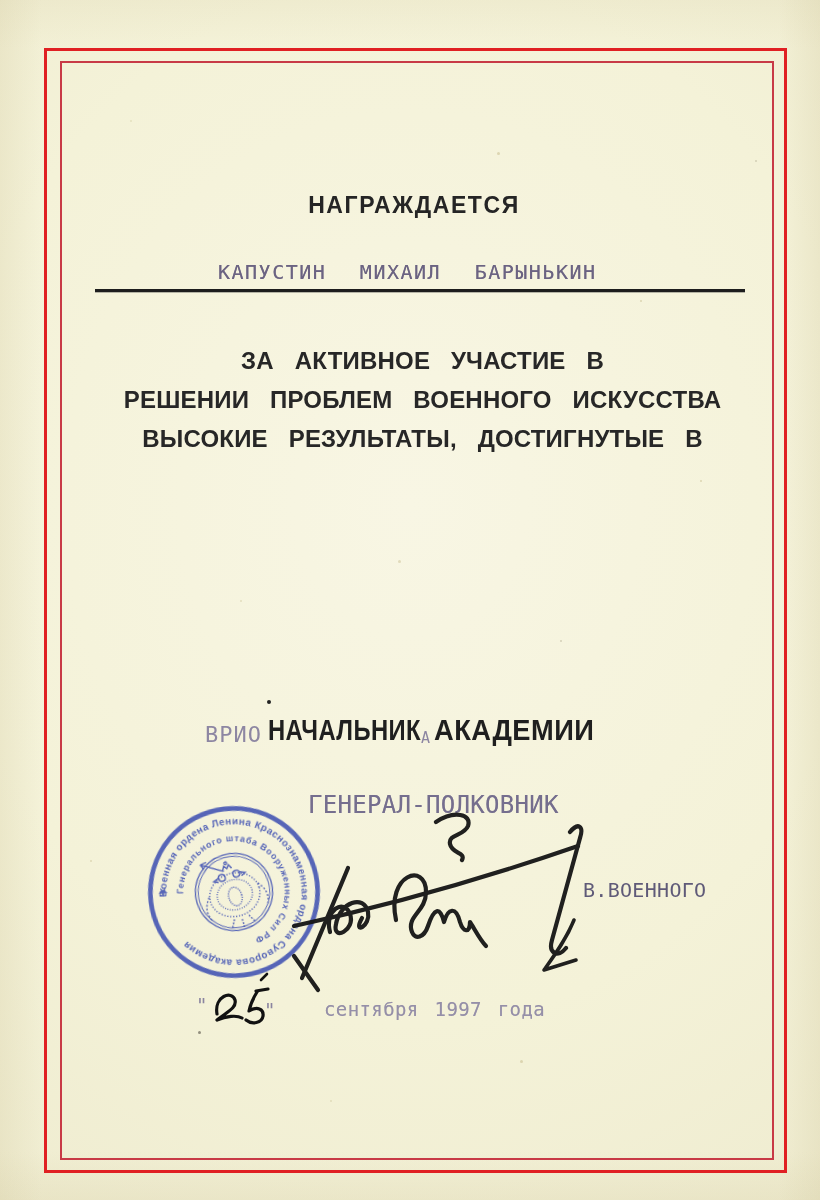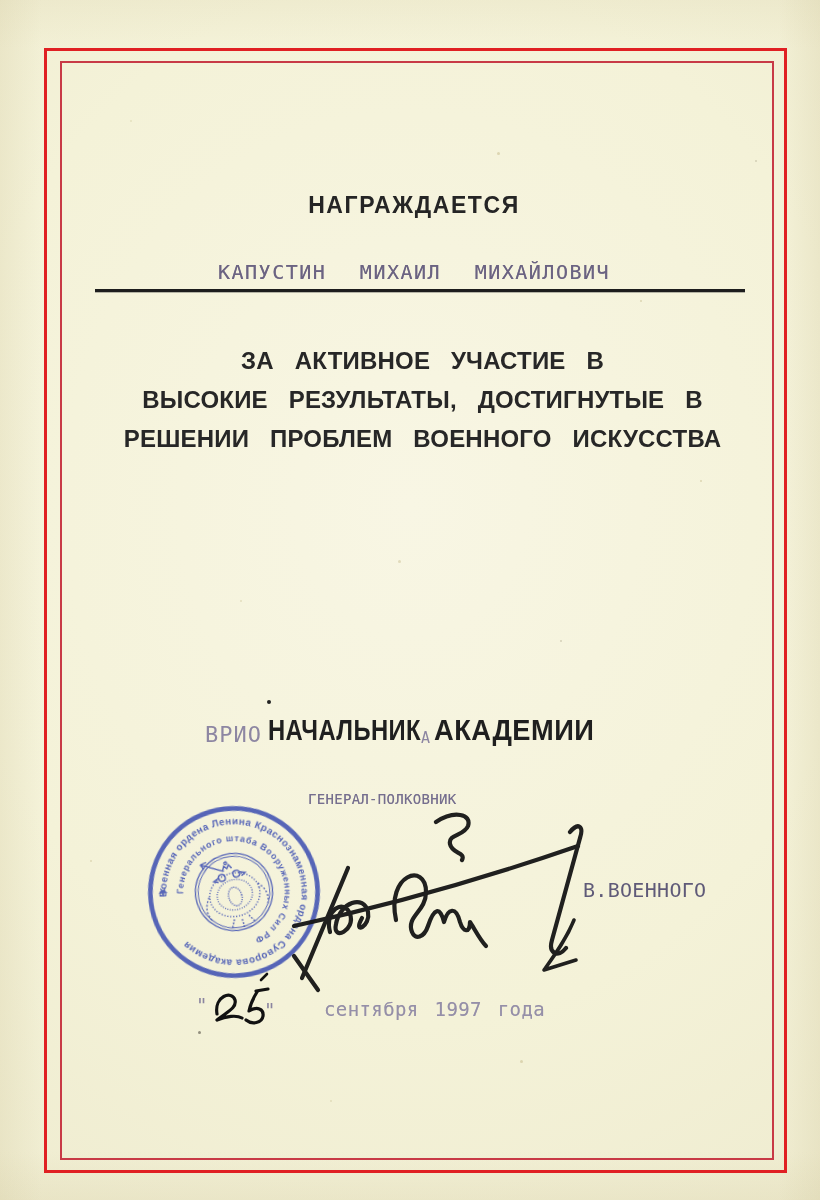--- a/index.html
+++ b/index.html
@@ -63,21 +63,21 @@
     font-size:15px;color:#8d86a2;
   }
   .pos-word2{
     position:absolute;left:434px;top:714px;
     font-size:29px;font-weight:700;color:#1f1f1f;letter-spacing:.5px;
     transform:scaleX(.94);transform-origin:0 50%;
   }
   .rank{
     position:absolute;left:308px;top:791px;
     font-family:"DejaVu Sans Mono","Liberation Mono",monospace;
-    font-size:14px;color:#756e8e;letter-spacing:.3px;
+    font-size:24px;color:#756e8e;letter-spacing:.3px;
     text-shadow:0 0 .5px rgba(117,110,142,.6);
   }
   .signer{
     position:absolute;left:583px;top:878px;
     font-family:"DejaVu Sans Mono","Liberation Mono",monospace;
     font-size:20px;color:#5f5a78;letter-spacing:.3px;
   }
   .stamp{
     position:absolute;left:140px;top:798px;width:188px;height:188px;
     transform:rotate(-7deg);opacity:.9;filter:blur(.3px);
@@ -122,27 +122,27 @@
   <div class="speck" style="left:520px;top:1060px;width:3px;height:3px;background:#c9bd8f;"></div>
   <div class="speck" style="left:330px;top:1100px;width:2px;height:2px;background:#d4cda4;"></div>
   <div class="speck" style="left:755px;top:160px;width:2px;height:2px;background:#b9b59a;"></div>
   <div class="speck" style="left:90px;top:860px;width:2px;height:2px;background:#cfc49a;"></div>
 
   <div class="border-outer"></div>
   <div class="border-inner"></div>
 
   <div class="title">НАГРАЖДАЕТСЯ</div>
 
-  <div class="recipient">КАПУСТИН МИХАИЛ МИХАЙЛОВИЧ</div>
+  <div class="recipient">КАПУСТИН МИХАИЛ БАРЫНЬКИН</div>
   <div class="rule"></div>
 
   <div class="body-text">
     <div>ЗА АКТИВНОЕ УЧАСТИЕ В</div>
+    <div>РЕШЕНИИ ПРОБЛЕМ ВОЕННОГО ИСКУССТВА</div>
     <div>ВЫСОКИЕ РЕЗУЛЬТАТЫ, ДОСТИГНУТЫЕ В</div>
-    <div>РЕШЕНИИ ПРОБЛЕМ ВОЕННОГО ИСКУССТВА</div>
   </div>
 
   <div class="ink-dot" style="left:267px;top:700px;width:4px;height:4px;background:#222;"></div>
   <div class="ink-dot" style="left:198px;top:1031px;width:3px;height:3px;background:#6a6558;opacity:.7;"></div>
 
   <div class="pos-prefix">ВРИО</div>
   <div class="pos-word1">НАЧАЛЬНИК</div>
   <div class="pos-letter">А</div>
   <div class="pos-word2">АКАДЕМИИ</div>
 

